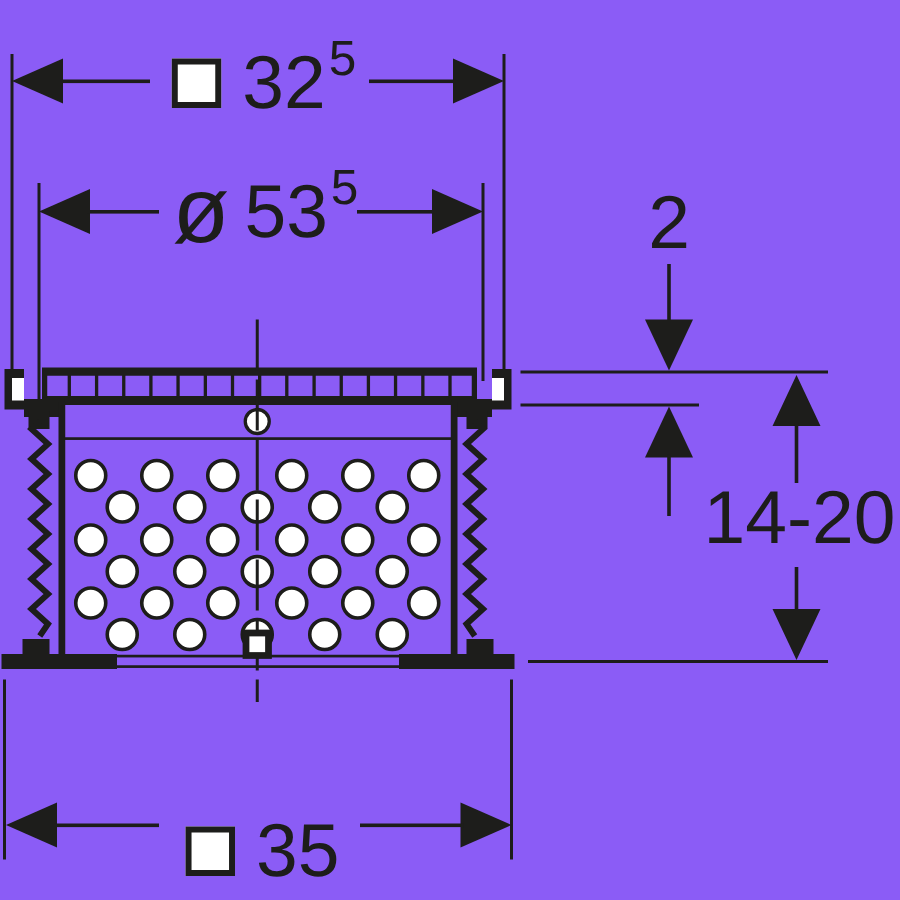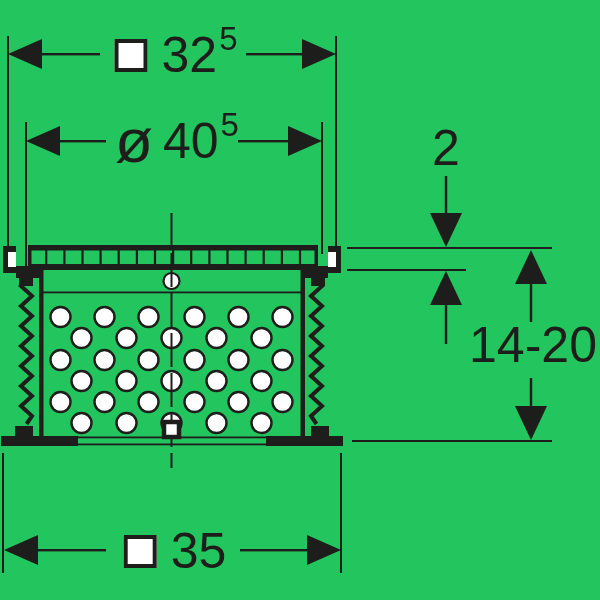--- a/index.html
+++ b/index.html
@@ -1,19 +1,19 @@
 <!DOCTYPE html>
 <html><head>
 <meta charset="utf-8">
 <style>
   html,body{margin:0;padding:0;background:#fff;}
   .canvas{
     position:relative;
     width:600px;height:600px;
-    background:#22c55e;
+    background:#8b5cf6;
     font-family:"Liberation Sans","DejaVu Sans",sans-serif;
     color:#1d1d1b;
     overflow:hidden;
   }
   svg{position:absolute;left:0;top:0;}
   .dim-label{
     position:absolute;
     transform:translate(-50%,-50%);
     display:flex;
     align-items:center;
@@ -209,30 +209,30 @@
   </svg>
 
   <div class="dim-label" style="left:176px;top:55px;">
     <span class="sq"></span>
       <span>32</span>
       <span class="sup">5</span>
   </div>
 
   <div class="dim-label" style="left:177px;top:141px;">
     <span class="dia">ø</span>
-      <span>40</span>
+      <span>53</span>
       <span class="sup">5</span>
   </div>
 
   <div class="dim-label" style="left:446px;top:148px;">
     <span>2</span>
   </div>
 
   <div class="dim-label" style="left:533px;top:345px;">
     <span>14-20</span>
   </div>
 
-  <div class="dim-label" style="left:175px;top:551px;">
+  <div class="dim-label" style="left:175px;top:567px;">
     <span class="sq"></span>
       <span>35</span>
   </div>
 
 </div>
 
 </body></html>

